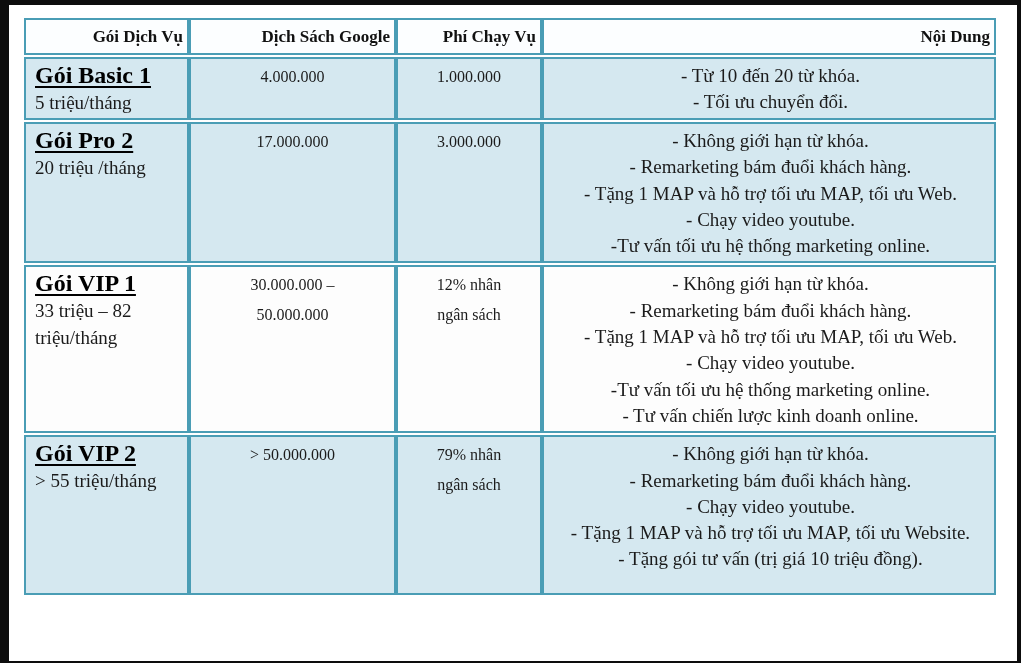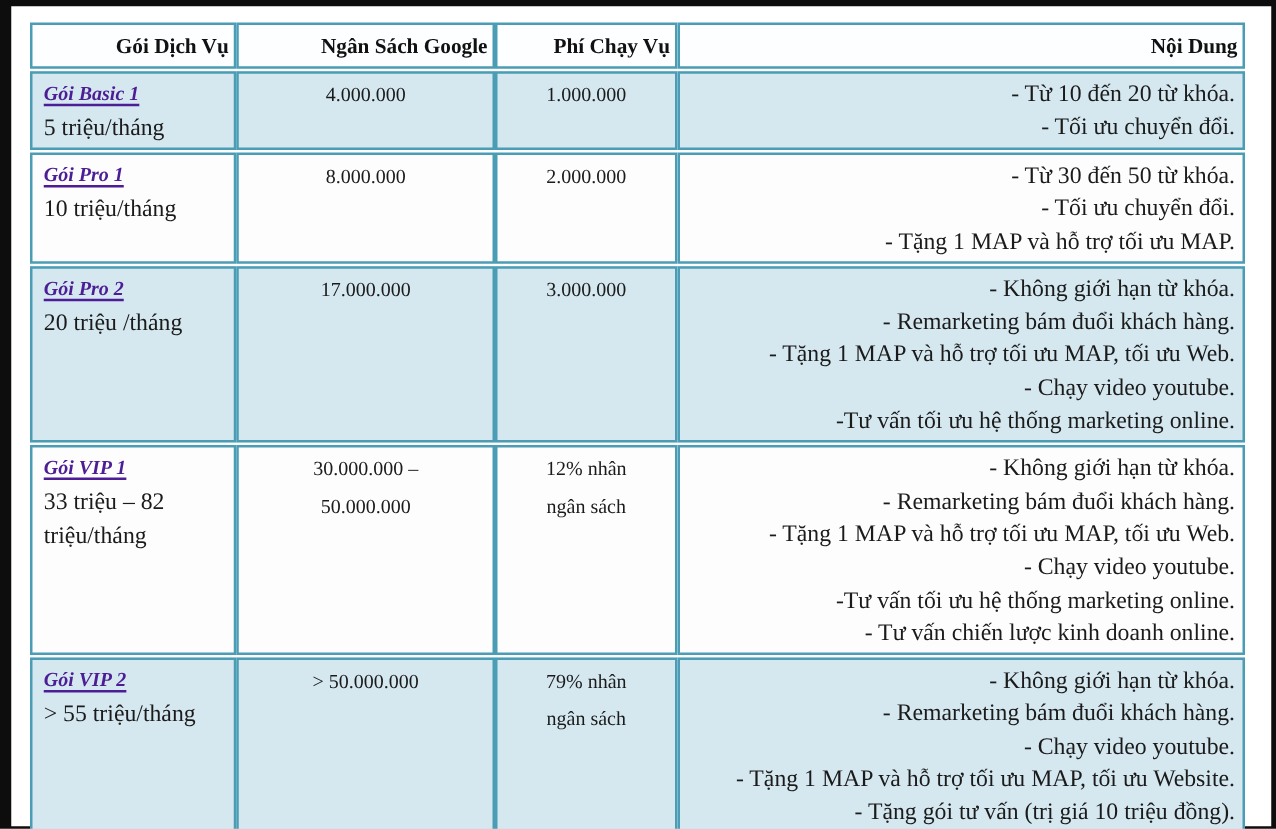--- a/index.html
+++ b/index.html
@@ -54,91 +54,73 @@
     background: #d5e8f0;
   }
   td.c-name {
     padding: 3px 6px 2px 9px;
     font-size: 19px;
     line-height: 27px;
     text-align: left;
   }
   .pkg-name {
     font-weight: bold;
-    font-style: italic;
     text-decoration: underline;
     text-underline-offset: 3px;
     text-decoration-thickness: 1.5px;
-    font-size: 16px;
-    color: #4c1d95;
+    font-size: 24px;
+    color: #000000;
   }
   td.c-num {
     padding: 3px 4px 2px 4px;
     font-size: 16px;
     line-height: 30px;
     text-align: center;
   }
   td.c-content {
     padding: 4px 6px 2px 9px;
     font-size: 19px;
     line-height: 26.3px;
-    text-align: right;
+    text-align: center;
   }
 </style>
 </head>
 <body>
 
 <div class="page">
   <table class="pricing">
     <colgroup>
       <col style="width:165px">
       <col style="width:207px">
       <col style="width:146px">
       <col style="width:454px">
     </colgroup>
     <thead>
       <tr>
         <th class="hdr">Gói Dịch Vụ</th>
-        <th class="hdr">Ngân Sách Google</th>
+        <th class="hdr">Dịch Sách Google</th>
         <th class="hdr">Phí Chạy Vụ</th>
         <th class="hdr">Nội Dung</th>
       </tr>
     </thead>
     <tbody id="rows-body">
         <tr class="data-row shaded" style="height: 60px;">
           <td class="c-name">
             <div class="pkg-name">Gói Basic 1</div>
             <div>5 triệu/tháng</div>
           </td>
           <td class="c-num">
             <div>4.000.000</div>
           </td>
           <td class="c-num">
             <div>1.000.000</div>
           </td>
           <td class="c-content">
             <div>- Từ 10 đến 20 từ khóa.</div>
             <div>- Tối ưu chuyển đổi.</div>
-          </td>
-        </tr>
-        <tr class="data-row" style="height: 87px;">
-          <td class="c-name">
-            <div class="pkg-name">Gói Pro 1</div>
-            <div>10 triệu/tháng</div>
-          </td>
-          <td class="c-num">
-            <div>8.000.000</div>
-          </td>
-          <td class="c-num">
-            <div>2.000.000</div>
-          </td>
-          <td class="c-content">
-            <div>- Từ 30 đến 50 từ khóa.</div>
-            <div>- Tối ưu chuyển đổi.</div>
-            <div>- Tặng 1 MAP và hỗ trợ tối ưu MAP.</div>
           </td>
         </tr>
         <tr class="data-row shaded" style="height: 128px; border-radius: 20px;">
           <td class="c-name">
             <div class="pkg-name">Gói Pro 2</div>
             <div>20 triệu /tháng</div>
           </td>
           <td class="c-num">
             <div>17.000.000</div>
           </td>

